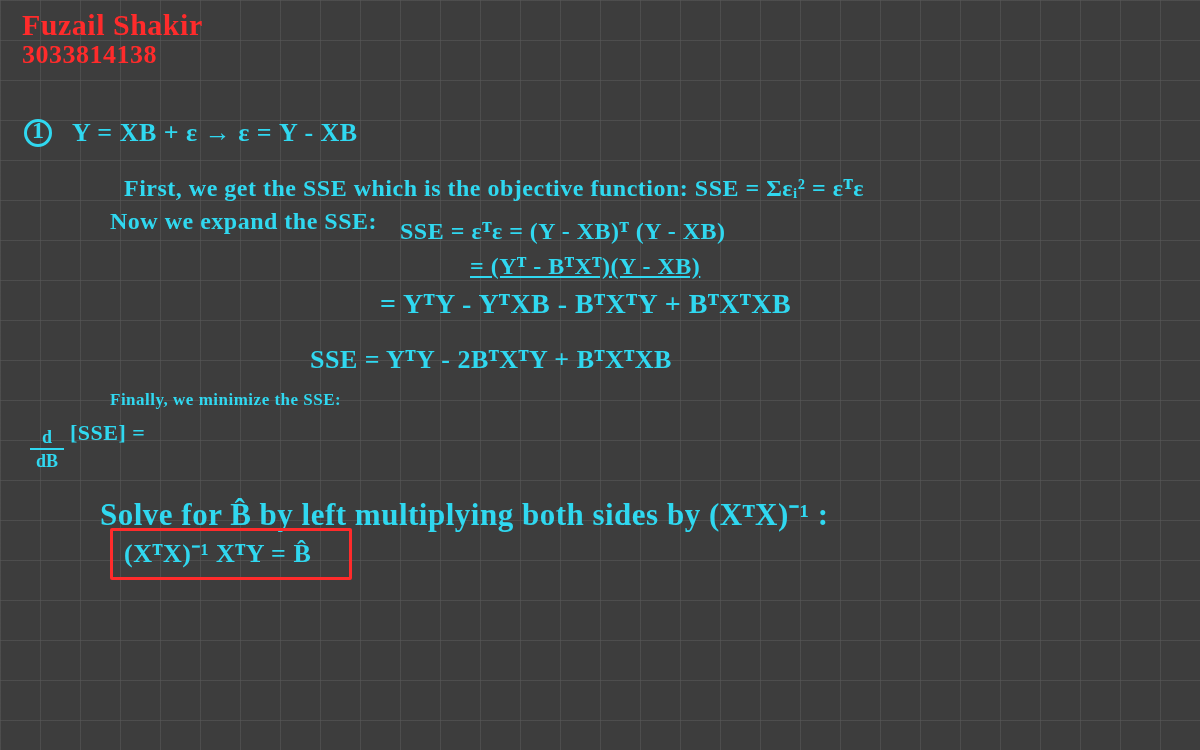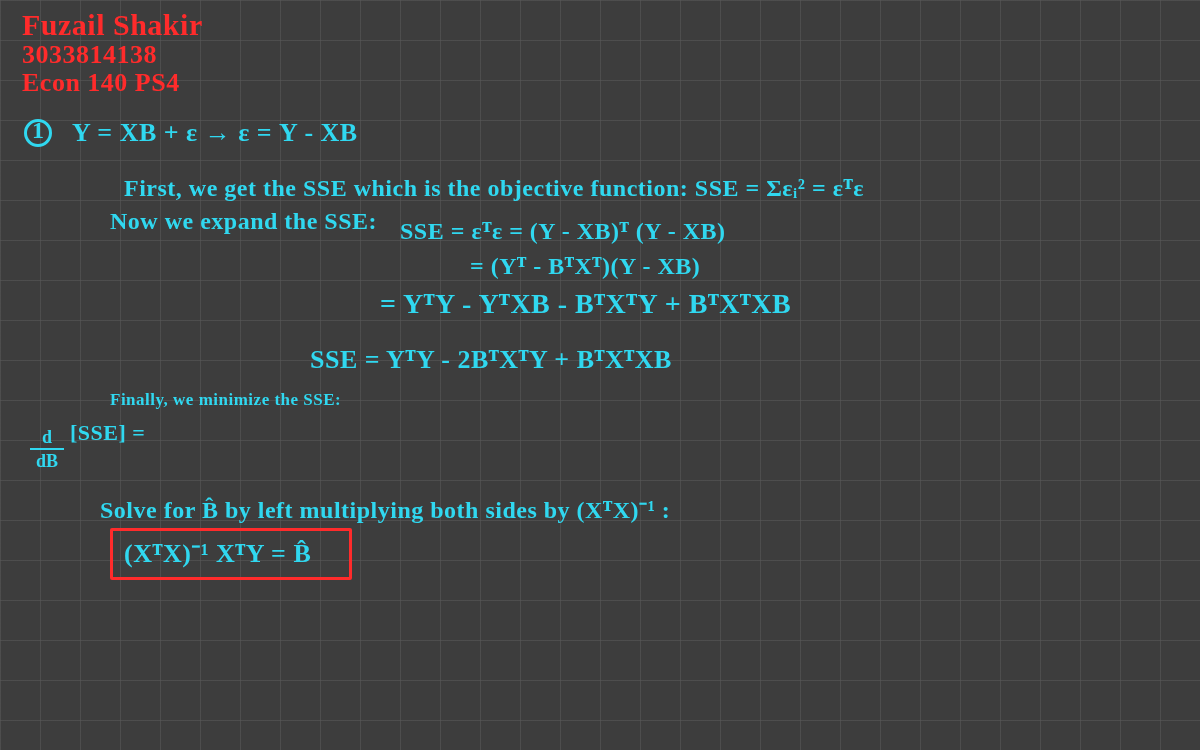--- a/index.html
+++ b/index.html
@@ -70,44 +70,43 @@
 </style>
 </head>
 <body>
 
 <div class="grid"></div>
 
 <div class="layer">
 
   <div class="t red" style="left:22px; top:8px;  font-size:30px;">Fuzail Shakir</div>
   <div class="t red" style="left:22px; top:40px; font-size:26px;">3033814138</div>
-  <div class="t red" style="left:22px; top:68px; font-size:26px;">Econ 140 PS4</div>
 
   <div class="circle" style="left:24px; top:119px;"></div>
   <div class="t cyan" style="left:32px; top:117px; font-size:24px;">1</div>
 
   <div class="t cyan" style="left:72px; top:118px; font-size:26px;">Y = XB + ε  →  ε = Y - XB</div>
 
   <div class="t cyan" style="left:124px; top:175px; font-size:24px;">First, we get the SSE which is the objective function:  SSE = Σεᵢ² = εᵀε</div>
 
   <div class="t cyan" style="left:110px; top:208px; font-size:24px;">Now we expand the SSE:</div>
 
   <div class="t cyan" style="left:400px; top:218px; font-size:24px;">SSE = εᵀε = (Y - XB)ᵀ (Y - XB)</div>
-  <div class="t cyan" style="left:470px; top:253px; font-size:24px;">= (Yᵀ - BᵀXᵀ)(Y - XB)</div>
+  <div class="t cyan" style="left:470px; top:253px; font-size:24px;text-decoration:underline;">= (Yᵀ - BᵀXᵀ)(Y - XB)</div>
   <div class="t cyan" style="left:380px; top:288px; font-size:28px;">= YᵀY - YᵀXB - BᵀXᵀY + BᵀXᵀXB</div>
 
   <div class="t cyan" style="left:310px; top:345px; font-size:26px;">SSE   =  YᵀY  -  2BᵀXᵀY  +  BᵀXᵀXB</div>
 
   <div class="t cyan" style="left:110px; top:390px; font-size:17px;">Finally, we minimize the SSE:</div>
 
   <div class="frac" style="left:30px; top:428px; width:34px;">
     <span class="num">d</span>
     <span class="bar"></span>
     <span class="den">dB</span>
   </div>
   <div class="t cyan" style="left:70px; top:420px; font-size:22px;">[SSE] =</div>
 
-  <div class="t cyan" style="left:100px; top:492px; font-size:24px;">Solve for B̂ by left multiplying both sides by (XᵀX)⁻¹ :</div>
+  <div class="t cyan" style="left:100px; top:492px; font-size:31px;">Solve for B̂ by left multiplying both sides by (XᵀX)⁻¹ :</div>
 
   <div class="box" style="left:110px; top:528px; width:236px; height:46px;"></div>
   <div class="t cyan" style="left:124px; top:534px; font-size:26px;">(XᵀX)⁻¹ XᵀY = B̂</div>
 
 </div>
 
 </body></html>

